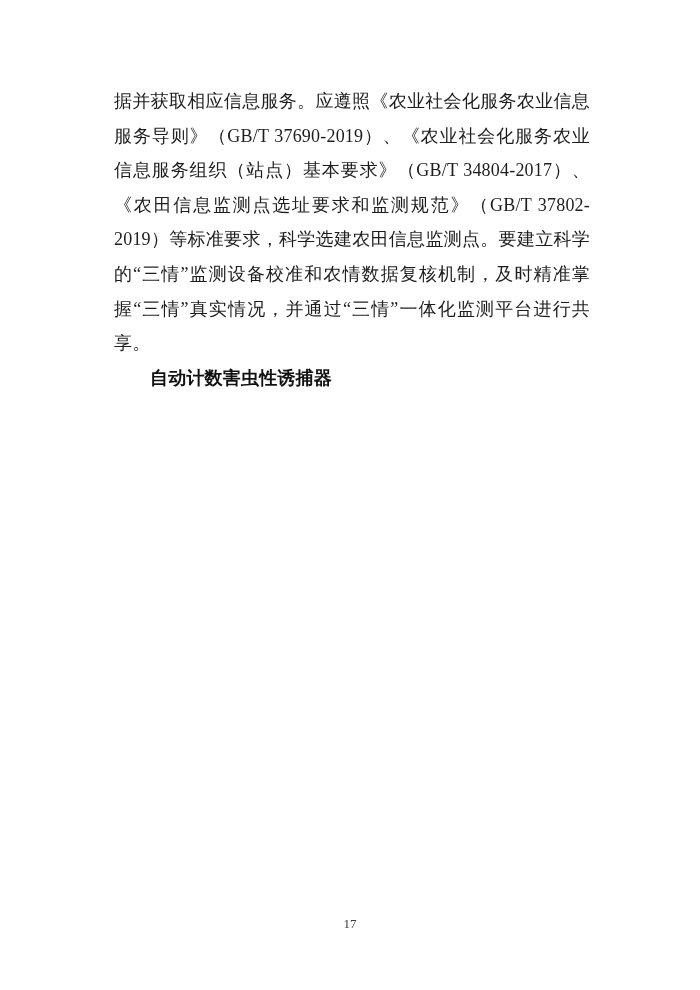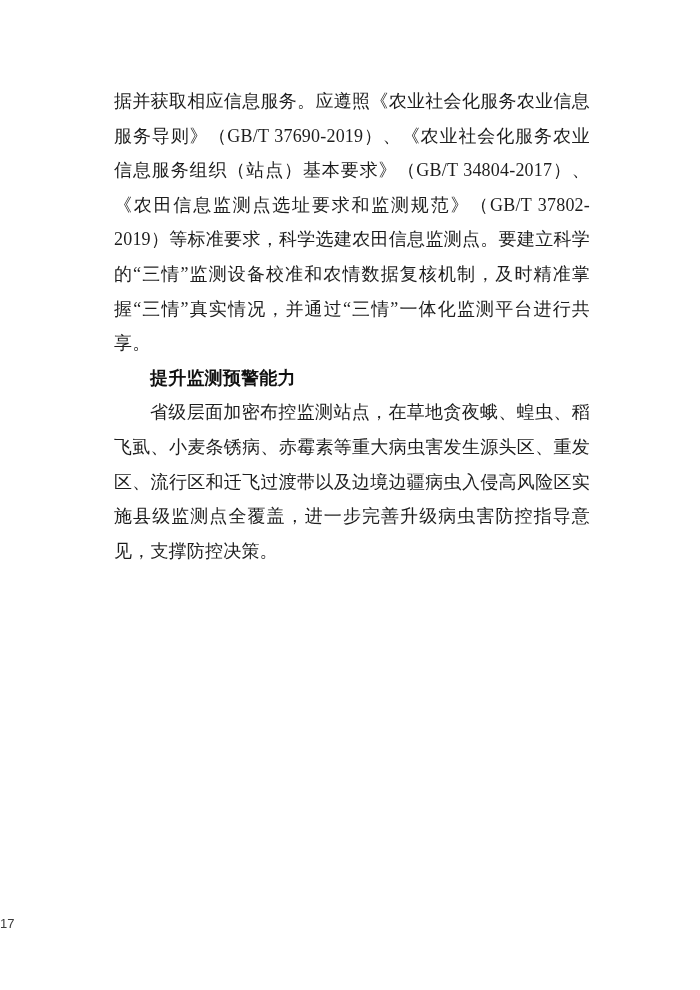--- a/index.html
+++ b/index.html
@@ -40,29 +40,29 @@
   .content p.sub-heading {
     font-weight: 700;
     text-align: left;
     color: #111111;
   }
   .footer {
     position: absolute;
     left: 0;
     top: 916px;
     width: 100%;
+    text-align: center;
     font-size: 13px;
     line-height: 16px;
     color: #3c3c3c;
-    font-family: Liberation Sans, sans-serif;
+    font-family: Liberation Serif, serif;
   }
 </style>
 </head>
 <body>
 
 <div class="page">
   <div class="content">
     <p class="continuation">据并获取相应信息服务。应遵照《农业社会化服务农业信息服务导则》（GB/T 37690-2019）、《农业社会化服务农业信息服务组织（站点）基本要求》（GB/T 34804-2017）、《农田信息监测点选址要求和监测规范》（GB/T 37802-2019）等标准要求，科学选建农田信息监测点。要建立科学的“三情”监测设备校准和农情数据复核机制，及时精准掌握“三情”真实情况，并通过“三情”一体化监测平台进行共享。</p>
-    <p class="sub-heading">提升监测预警能力</p>
-    <p>省级层面加密布控监测站点，在草地贪夜蛾、蝗虫、稻飞虱、小麦条锈病、赤霉素等重大病虫害发生源头区、重发区、流行区和迁飞过渡带以及边境边疆病虫入侵高风险区实施县级监测点全覆盖，进一步完善升级病虫害防控指导意见，支撑防控决策。</p>
+    <p class="sub-heading">自动计数害虫性诱捕器</p>
   </div>
   <div class="footer">17</div>
 </div>
 
 </body></html>

